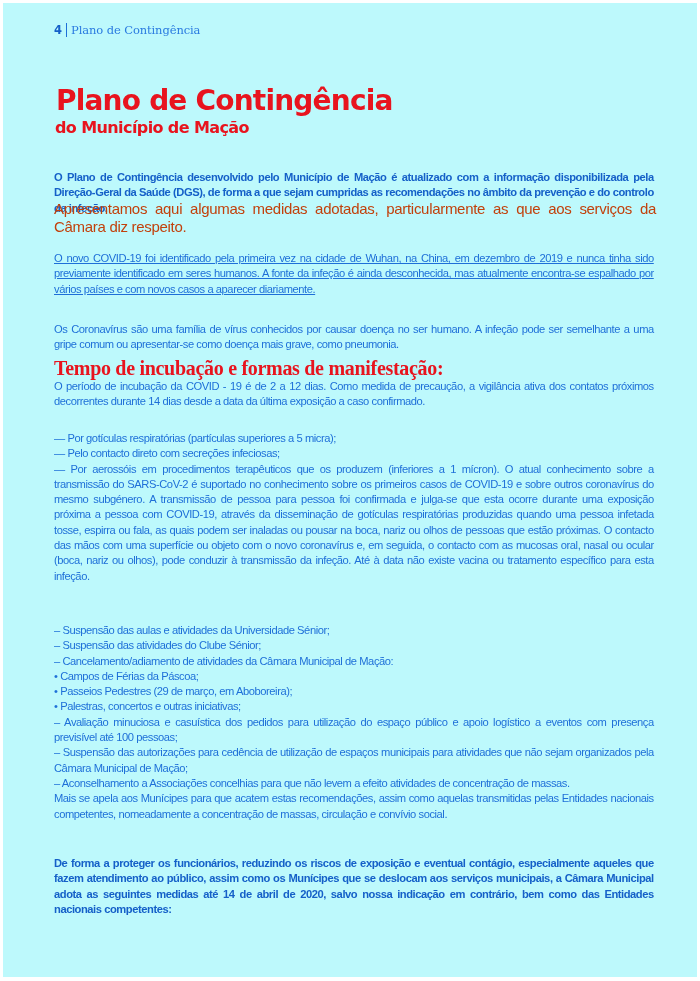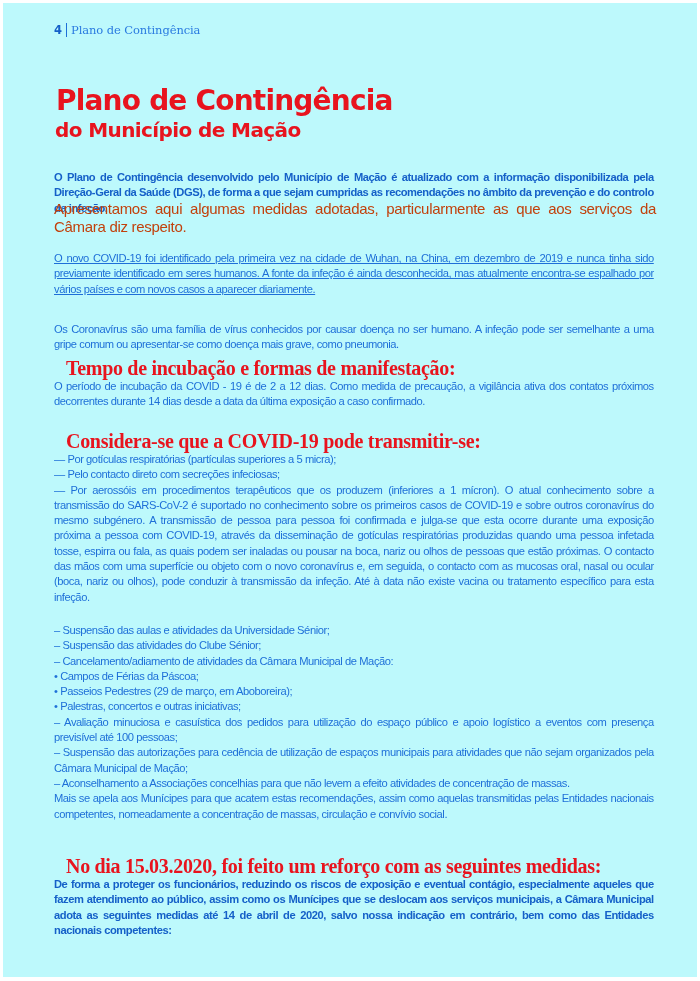--- a/index.html
+++ b/index.html
@@ -17,33 +17,33 @@
   .header .num { font-weight: bold; color: #1560c8; font-family: "DejaVu Sans", sans-serif; font-size: 11.5px; }
   .header .sep { display: inline-block; width: 1px; height: 14px; background: #1e6fd8; margin: 0 4px 0 4px; }
   .header .title { font-family: "DejaVu Serif", serif; font-size: 11.5px; color: #2a7be0; letter-spacing: -0.1px; }
 
   .main-title {
     position: absolute; left: 2px; top: 84px; font-family: "DejaVu Sans", sans-serif; font-weight: bold;
     color: #e8141e; font-size: 28px; letter-spacing: -0.8px; white-space: nowrap; line-height: 1;
   }
   .sub-title {
     position: absolute; left: 1px; top: 117px; font-family: "DejaVu Sans", sans-serif; font-weight: bold;
-    color: #e8141e; font-size: 20px; letter-spacing: -0.6px; white-space: nowrap; line-height: 1;
+    color: #e8141e; font-size: 16px; letter-spacing: -0.6px; white-space: nowrap; line-height: 1;
   }
   .block { position: absolute; left: 0; width: 602px; }
   p { margin: 0; }
   .txt {
     font-family: "Liberation Sans", sans-serif; font-size: 11.4px; line-height: 15.3px; text-align: justify;
     letter-spacing: -0.45px; transform: scaleX(0.98); transform-origin: left top; width: 612px;
   }
   .bold { font-weight: bold; color: #1560c8; }
   .lead { font-family: "Liberation Sans", sans-serif; font-size: 15px; line-height: 18px; text-align: justify; letter-spacing: -0.3px; color: #c2410c; width: 602px; }
   .h2 {
     font-family: "Liberation Serif", serif; font-weight: bold; color: #e8141e;
-    font-size: 20px; line-height: 21px; letter-spacing: -0.3px; white-space: nowrap; margin-left: 12px;
+    font-size: 20px; line-height: 21px; letter-spacing: -0.3px; white-space: nowrap;
   }
   .li { display: block; }
 </style>
 </head>
 <body>
 
 <div class="page">
   <div class="content">
 
     <div class="header">
@@ -70,21 +70,20 @@
     <div class="block" style="top:319px;">
       <p class="txt">Os Coronavírus são uma família de vírus conhecidos por causar doença no ser  humano. A infeção pode ser semelhante a uma gripe comum ou apresentar-se como doença mais grave, como pneumonia.</p>
     </div>
 
     <div class="block" style="top:355px;">
       <div class="h2">Tempo de incubação e formas de manifestação:</div>
       <p class="txt">O período de incubação da COVID - 19 é de 2 a 12 dias. Como medida de precaução, a vigilância ativa dos contatos próximos decorrentes durante 14 dias desde a data da última exposição a caso confirmado.</p>
     </div>
 
     <div class="block" style="top:428px;">
-      <div class="h2">Considera-se que a COVID-19 pode transmitir-se:</div>
       <div class="txt">
         <span class="li">— Por gotículas respiratórias (partículas superiores a 5 micra);</span>
         <span class="li">— Pelo contacto direto com secreções infeciosas;</span>
         <span class="li">— Por aerossóis em procedimentos terapêuticos que os produzem (inferiores a 1 mícron). O atual conhecimento sobre a transmissão do SARS-CoV-2 é suportado no conhecimento sobre os primeiros casos de COVID-19 e sobre outros coronavírus do mesmo subgénero. A transmissão de pessoa para pessoa foi confirmada e julga-se que esta ocorre durante uma exposição próxima a pessoa com COVID-19, através da disseminação de gotículas respiratórias produzidas quando uma pessoa infetada tosse, espirra ou fala, as quais podem ser inaladas ou pousar na boca, nariz ou olhos de pessoas que estão próximas. O contacto das mãos com uma superfície ou objeto com o novo coronavírus e, em seguida, o contacto com as mucosas oral, nasal ou ocular (boca, nariz ou olhos), pode conduzir à transmissão da infeção. Até à data não existe vacina ou tratamento específico para esta infeção.</span>
       </div>
     </div>
 
     <div class="block" style="top:620px;">
       <div class="txt">
         <span class="li">– Suspensão das aulas e atividades da Universidade Sénior;</span>
@@ -94,18 +93,17 @@
         <span class="li">• Passeios Pedestres (29 de março, em Aboboreira);</span>
         <span class="li">• Palestras, concertos e outras iniciativas;</span>
         <span class="li">– Avaliação minuciosa e casuística dos pedidos para utilização do espaço público e apoio logístico a eventos com presença previsível até 100 pessoas;</span>
         <span class="li">– Suspensão das autorizações para cedência de utilização de espaços municipais para atividades que não sejam organizados pela Câmara Municipal de Mação;</span>
         <span class="li">– Aconselhamento a Associações concelhias para que não levem a efeito atividades de concentração de massas.</span>
         <span class="li">Mais se apela aos Munícipes para que acatem estas recomendações, assim como aquelas transmitidas pelas Entidades nacionais competentes, nomeadamente a concentração de massas, circulação e convívio social.</span>
       </div>
     </div>
 
     <div class="block" style="top:853px;">
-      <div class="h2">No dia 15.03.2020, foi feito um reforço com as seguintes medidas:</div>
       <p class="txt bold">De forma a proteger os funcionários, reduzindo os riscos de exposição e eventual contágio, especialmente aqueles que fazem atendimento ao público, assim como os Munícipes que se deslocam aos serviços municipais, a Câmara Municipal adota as seguintes medidas até 14 de abril de 2020, salvo nossa indicação em contrário, bem como das Entidades nacionais competentes:</p>
     </div>
 
   </div>
 </div>
 
 </body></html>

